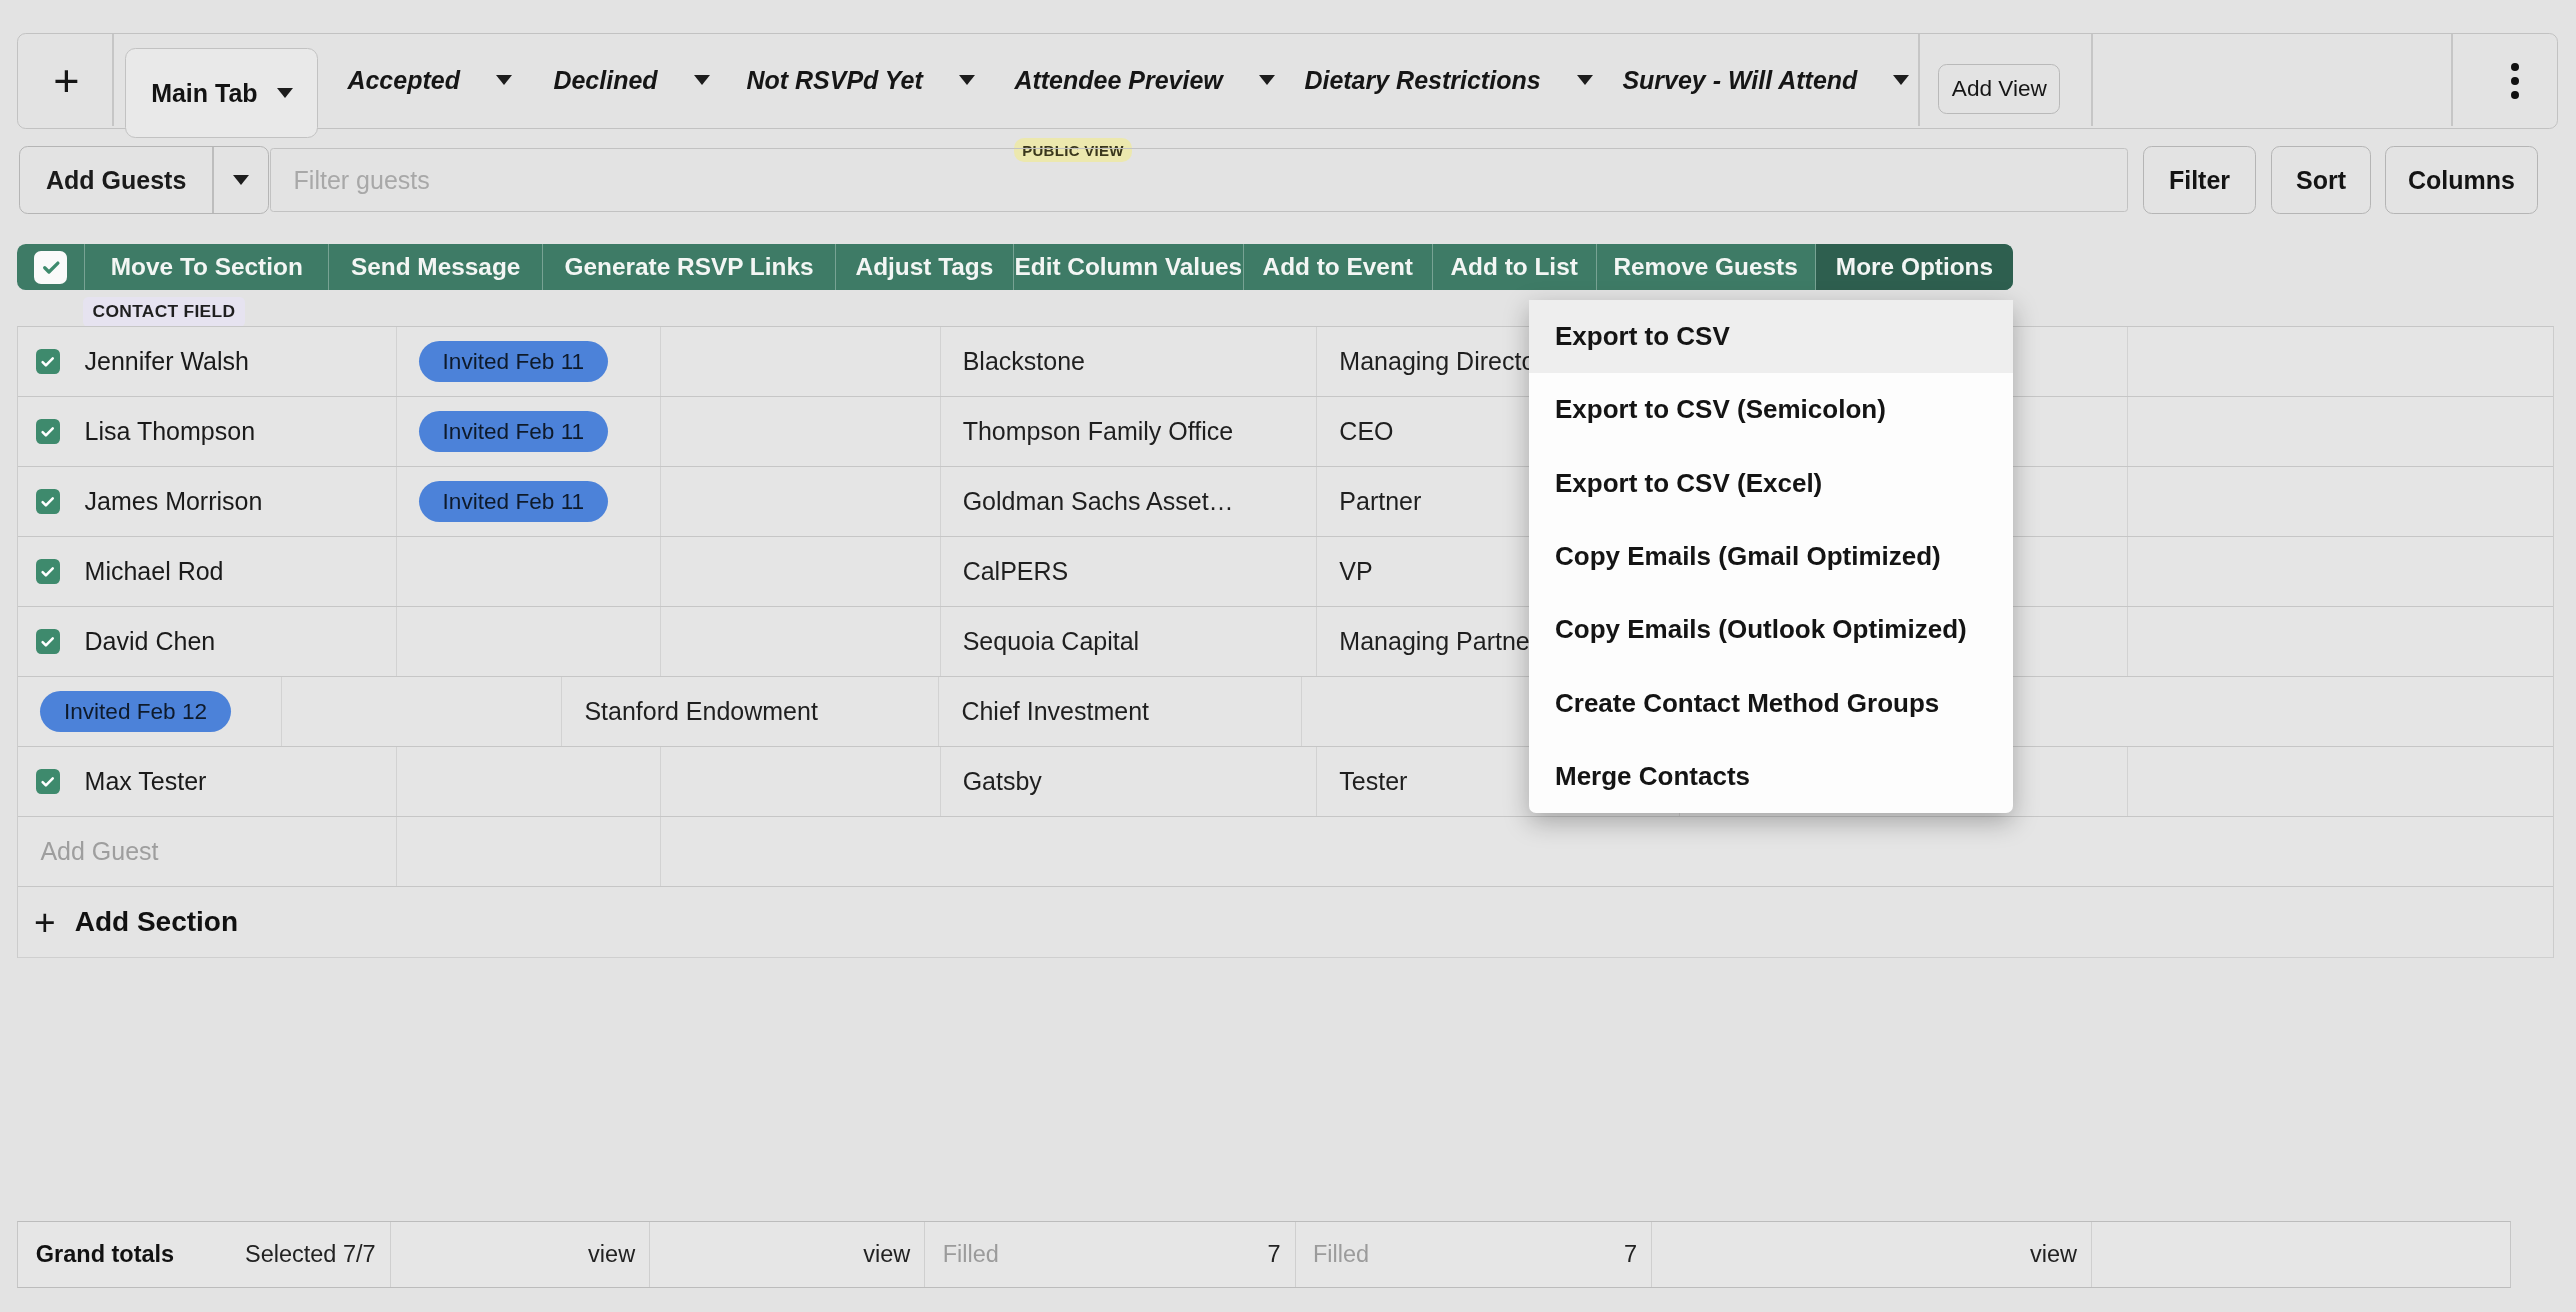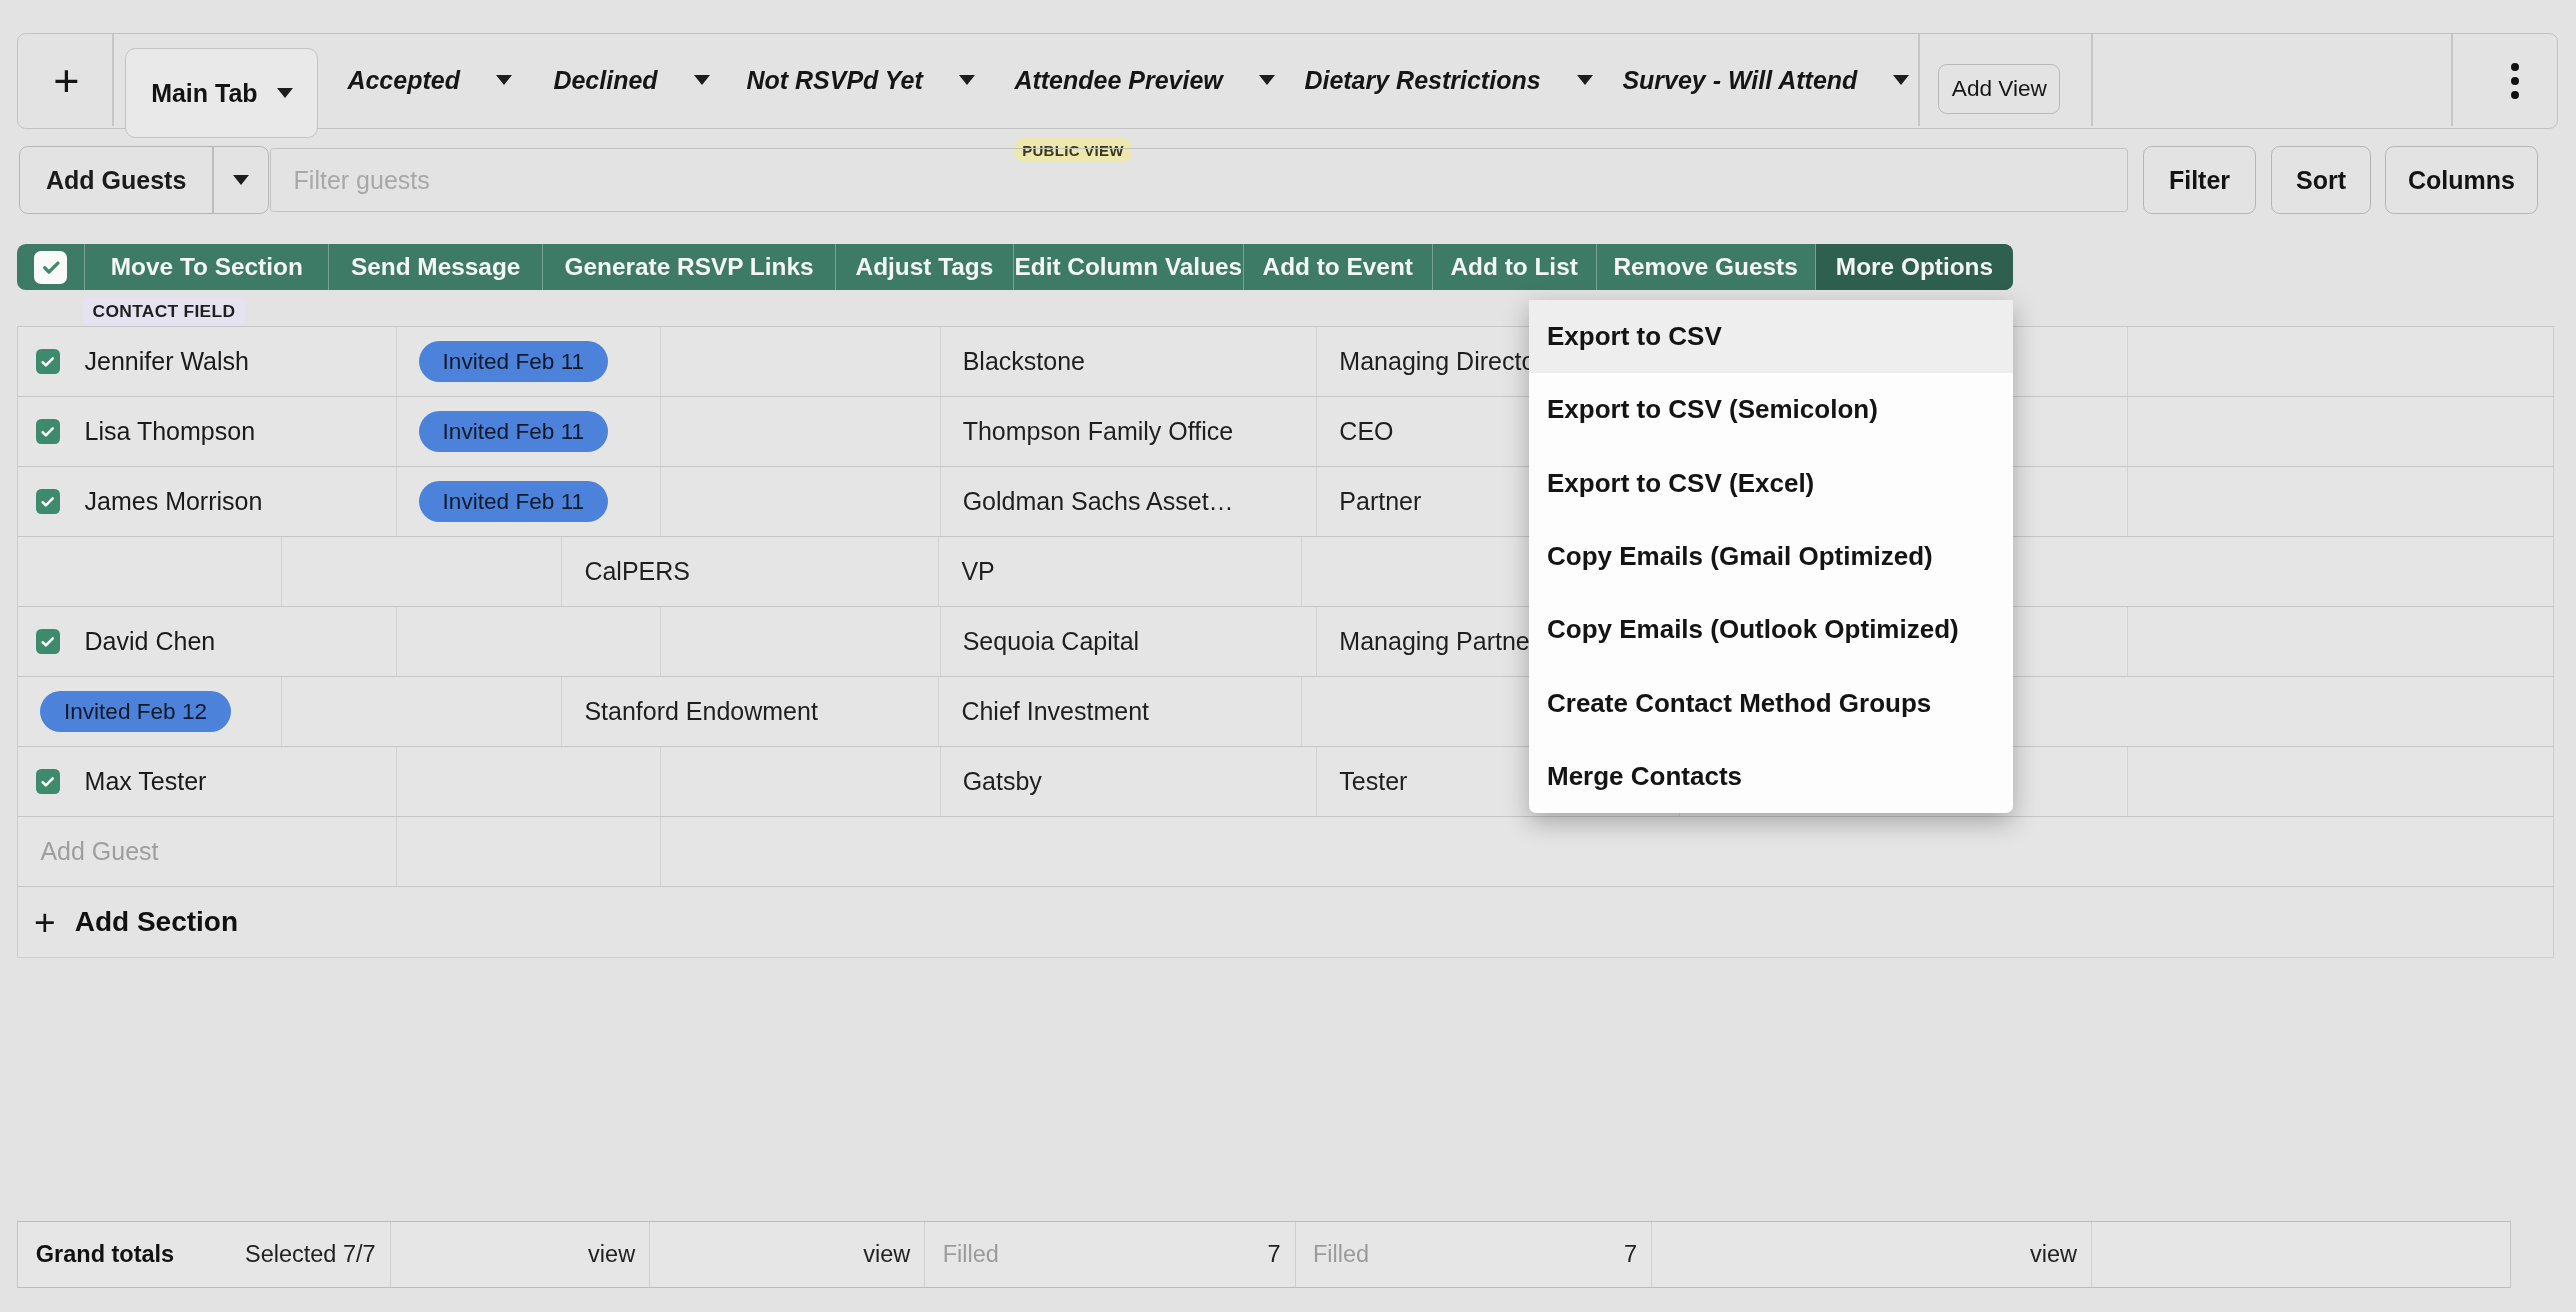--- a/index.html
+++ b/index.html
@@ -89,21 +89,21 @@
   .addguest-c2 { width:264px; border-right:1.7px solid #d2d2d2; }
   .addsection-row { display:flex; height:71px; align-items:center; gap:19px; padding-left:15.7px;
     border-bottom:1.7px solid #cfcfcf; background:#e4e4e4; cursor:pointer; }
   .addsection-plus { font-size:37px; font-weight:400; color:#151515; line-height:1; }
   .addsection-label { font-size:28px; font-weight:700; color:#111; }
 
   
   .menu { position:absolute; left:1529px; top:300px; width:484px; height:513px; z-index:50;
     background:#fdfdfd; border-radius:0 0 7px 7px; box-shadow:0 8.7px 26px rgba(0,0,0,.28);
     display:flex; flex-direction:column; }
-  .menu-item { flex:1; display:flex; align-items:center; padding-left:18px;
+  .menu-item { flex:1; display:flex; align-items:center; padding-left:26px;
     font-size:26px; font-weight:700; color:#141414; cursor:pointer; white-space:nowrap; }
   .menu-item.hl { background:#eeeeee; }
 
   
   .footer { position:absolute; left:17.4px; top:1221px; width:2494px; height:67px; display:flex;
     background:#e6e6e6; border-top:1.7px solid #bcbcbc; border-bottom:1.7px solid #bcbcbc;
     border-left:1.7px solid #c6c6c6; border-right:1.7px solid #c6c6c6; }
   .fcell { height:100%; border-right:1.7px solid #cfcfcf; display:flex; align-items:center;
     justify-content:space-between; font-size:23.5px; padding:0 14px 0 17.4px; }
   .fcell:last-child { border-right:none; }
@@ -263,20 +263,28 @@
           <span class="company">Goldman Sachs Asset…</span>
         </div>
       <div class="cell c5">
           <span class="title">Partner</span>
         </div>
       <div class="cell c6"></div>
       <div class="cell c7 last"></div>
     </div>
 
     <div class="trow">
+      <div class="cell c1">
+        <span class="row-checkbox">
+          <svg width="17.4" height="17.4" viewBox="0 0 24 24">
+              <path d="M5 12.5l4.5 4.5L19 7.5" stroke="#fff" stroke-width="3.5" fill="none" stroke-linecap="round" stroke-linejoin="round"></path>
+            </svg>
+        </span>
+        <span class="name">Michael Rod</span>
+      </div>
       <div class="cell c2"></div>
       <div class="cell c3"></div>
       <div class="cell c4">
           <span class="company">CalPERS</span>
         </div>
       <div class="cell c5">
           <span class="title">VP</span>
         </div>
       <div class="cell c6"></div>
       <div class="cell c7 last"></div>

